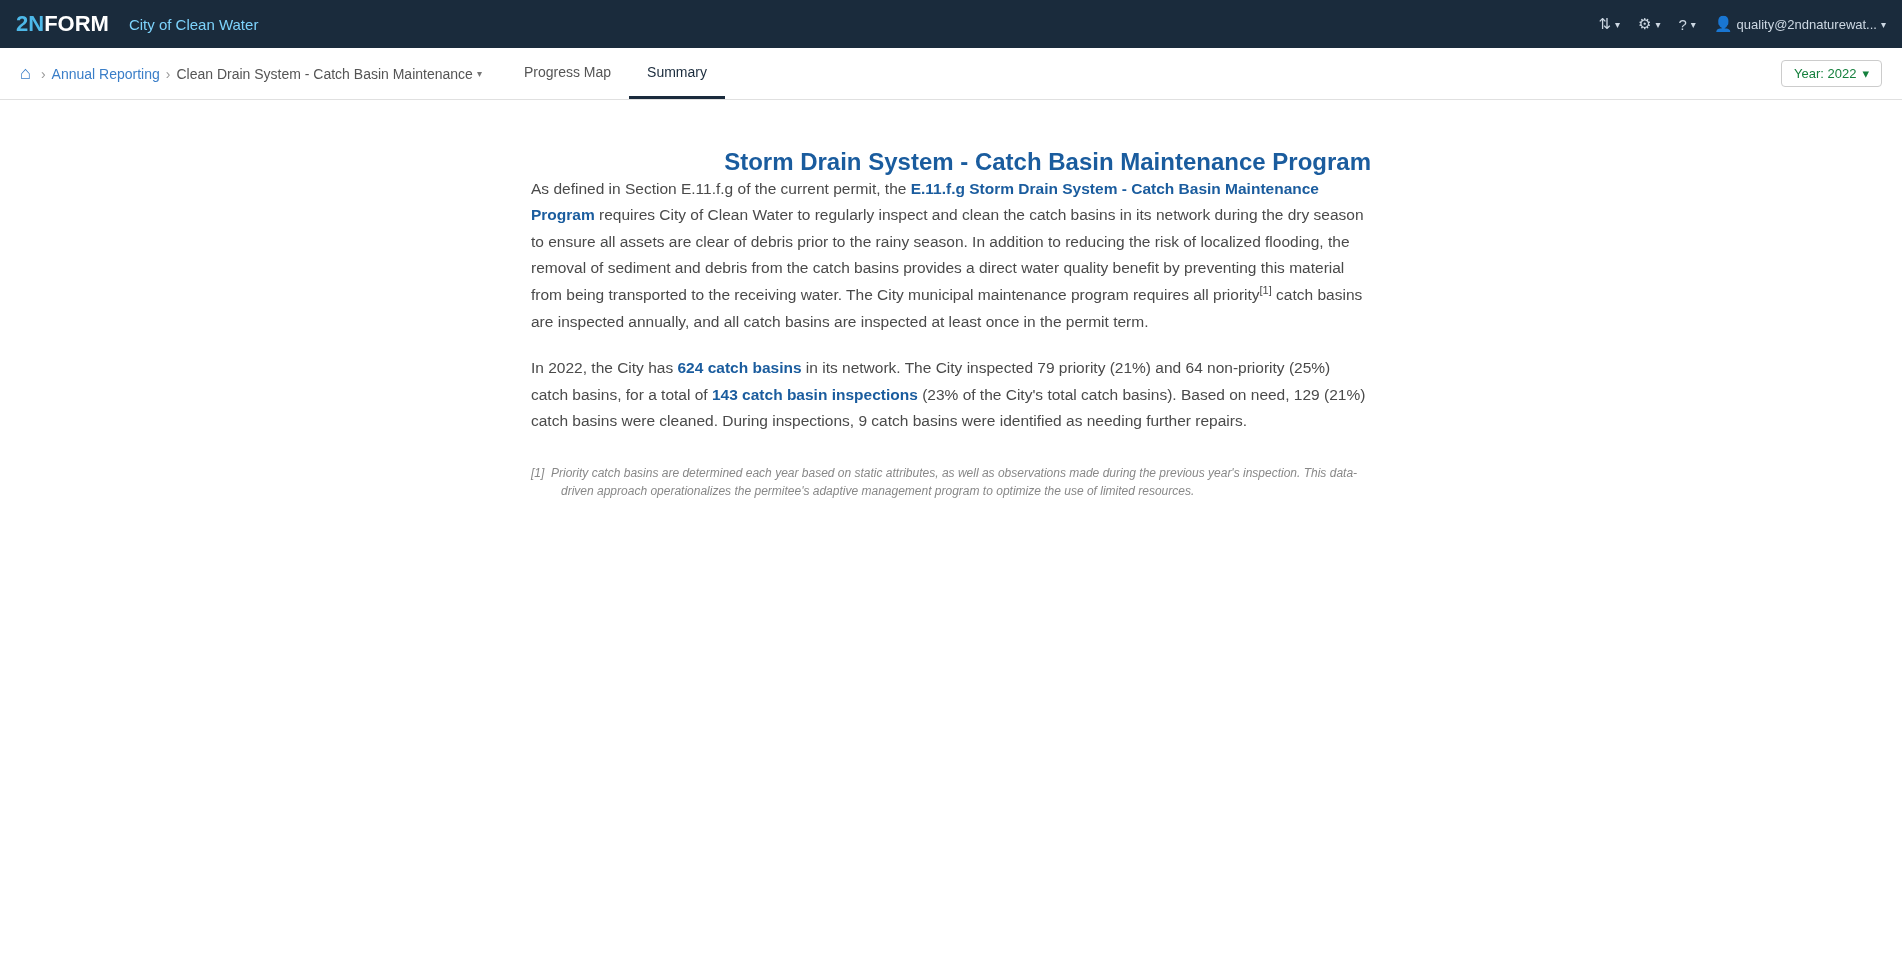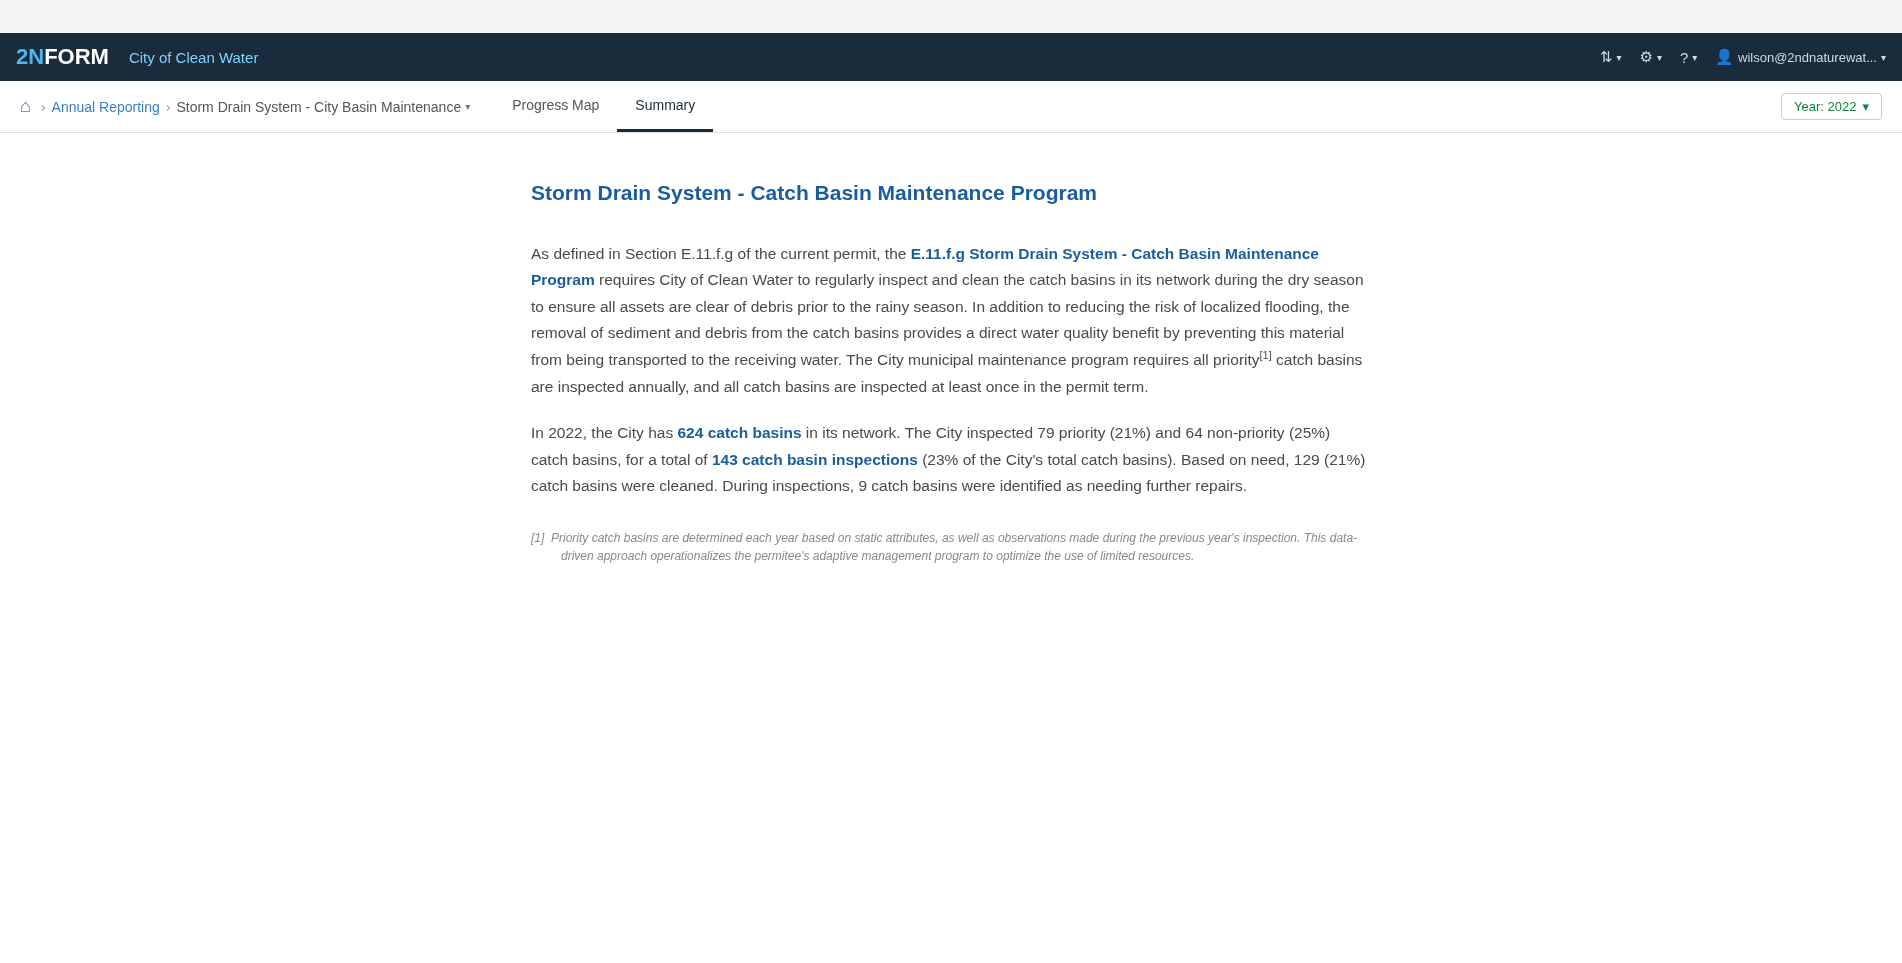--- a/index.html
+++ b/index.html
@@ -7,21 +7,20 @@
 
     
     .top-nav {
       background: #1a2b3c;
       height: 48px;
       display: flex;
       align-items: center;
       padding: 0 16px;
       color: #fff;
       justify-content: space-between;
-      margin-top: 33px;
     }
     .top-nav-left {
       display: flex;
       align-items: center;
       gap: 12px;
     }
     .logo-text {
       font-size: 22px;
       font-weight: 700;
       color: #fff;
@@ -143,24 +142,24 @@
     
     .main-content {
       background: #fff;
       min-height: calc(963px - 100px);
       padding: 48px 80px 60px 80px;
       max-width: 1000px;
       margin: 0 auto;
     }
 
     .page-title {
-      font-size: 21px;
+      font-size: 24px;
       font-weight: 700;
       color: #1a5c9e;
-      margin-bottom: 36px;
+      text-align: right;
     }
 
     .body-text {
       font-size: 15.5px;
       color: #4a4a4a;
       line-height: 1.7;
       margin-bottom: 20px;
     }
 
     .bold-link {
@@ -224,33 +223,33 @@
       <div class="nav-icon-group">
         <span>⚙</span>
         <span class="chevron-down">▾</span>
       </div>
       <div class="nav-icon-group">
         <span>?</span>
         <span class="chevron-down">▾</span>
       </div>
       <div class="nav-icon-group">
         <span>👤</span>
-        <span class="user-label">wilson@2ndnaturewat...</span>
+        <span class="user-label">quality@2ndnaturewat...</span>
         <span class="chevron-down">▾</span>
       </div>
     </div>
   </nav>
 
   <div class="breadcrumb-bar">
     <span class="breadcrumb-home">⌂</span>
     <span class="breadcrumb-sep">›</span>
     <a class="breadcrumb-link">Annual Reporting</a>
     <span class="breadcrumb-sep">›</span>
     <div class="breadcrumb-current">
-      <span>Storm Drain System - City Basin Maintenance</span>
+      <span>Clean Drain System - Catch Basin Maintenance</span>
       <span class="breadcrumb-dropdown-icon">▾</span>
     </div>
 
     <div class="tabs-area">
       <div class="tab-item">Progress Map</div>
       <div class="tab-item active">Summary</div>
     </div>
 
     <div class="year-selector">
       <span>Year: 2022</span>

